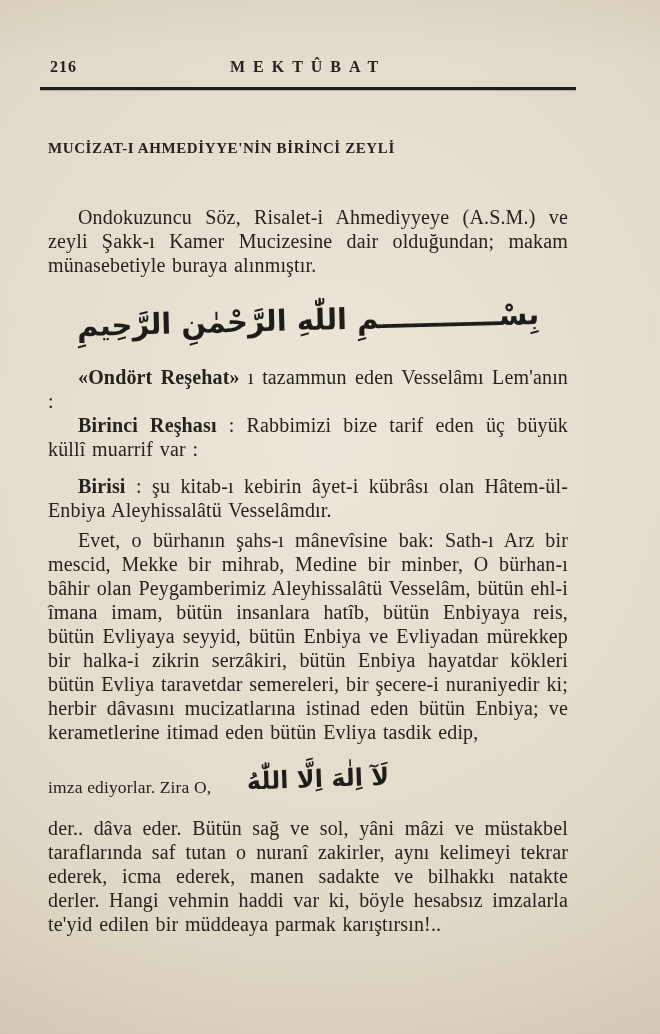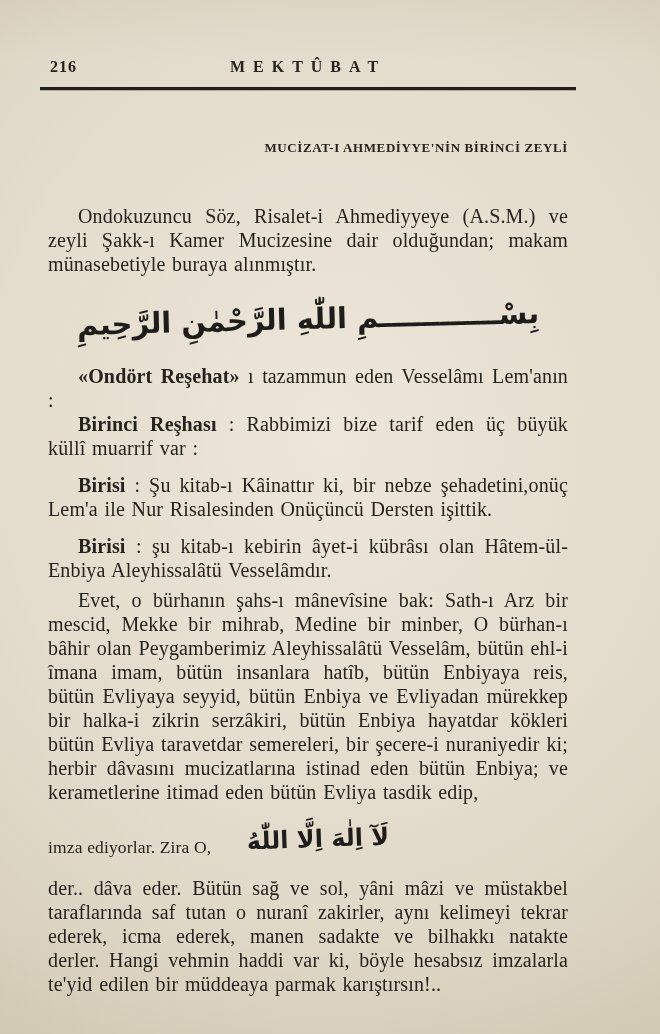--- a/index.html
+++ b/index.html
@@ -48,22 +48,22 @@
   }
   .header-rule {
     height: 3px;
     background: #211f1b;
     margin: 9px -8px 0 -8px;
     box-shadow: 0 1px 0 rgba(33,31,27,0.25);
   }
   
   .section-heading {
     margin-top: 50px;
-    text-align: right;
-    font-size: 13px;
+    text-align: left;
+    font-size: 15px;
     font-weight: bold;
     letter-spacing: 0.6px;
     white-space: nowrap;
   }
   
   .para {
     font-size: 20px;
     line-height: 24px;
     text-align: justify;
     letter-spacing: 0.15px;
@@ -130,21 +130,20 @@
 
   <div class="section-heading">MUCİZAT-I AHMEDİYYE'NİN BİRİNCİ ZEYLİ</div>
 
   <p class="para indent mt-first"><span>Ondokuzuncu Söz, Risalet-i Ahmediyyeye (A.S.M.) ve zeyli Şakk-ı Kamer Mucizesine dair olduğundan; makam münasebetiyle buraya alınmıştır.</span></p>
 
   <div class="bismillah">بِسْــــــــــــمِ اللّٰهِ الرَّحْمٰنِ الرَّحِيمِ</div>
 
   <p class="para indent mt-block"><span class="b">«Ondört Reşehat»</span><span> ı tazammun eden Vesselâmı Lem'anın :</span></p>
   <p class="para indent"><span class="b">Birinci Reşhası</span><span> : Rabbimizi bize tarif eden üç büyük küllî muarrif var :</span></p>
 
-  <p class="para indent mt-gap"><span class="b">Birisi</span><span> : Şu kitab-ı Kâinattır ki, bir nebze şehadetini,onüç Lem'a ile Nur Risalesinden Onüçüncü Dersten işittik.</span></p>
 
   <p class="para indent mt-gap"><span class="b">Birisi</span><span> : şu kitab-ı  kebirin âyet-i kübrâsı olan Hâtem-ül-Enbiya Aleyhissalâtü Vesselâmdır.</span></p>
 
 
   <p class="para indent mt-med"><span>Evet, o bürhanın şahs-ı mânevîsine bak: Sath-ı Arz bir mescid, Mekke bir mihrab, Medine bir minber, O bürhan-ı bâhir olan Peygamberimiz Aleyhissalâtü Vesselâm, bütün ehl-i îmana imam, bütün insanlara hatîb, bütün Enbiyaya reis, bütün Evliyaya seyyid, bütün Enbiya ve Evliyadan mürekkep bir halka-i zikrin serzâkiri,  bütün Enbiya hayatdar kökleri bütün Evliya taravetdar semereleri, bir şecere-i nuraniyedir ki; herbir dâvasını mucizatlarına istinad eden bütün Enbiya; ve kerametlerine itimad eden bütün Evliya tasdik edip,</span></p>
 
   <div class="imza-row">
     <span class="imza-text"><span>imza ediyorlar. Zira O,</span></span>
     <span class="tevhid">لَآ اِلٰهَ اِلَّا اللّٰهُ</span>
   </div>

